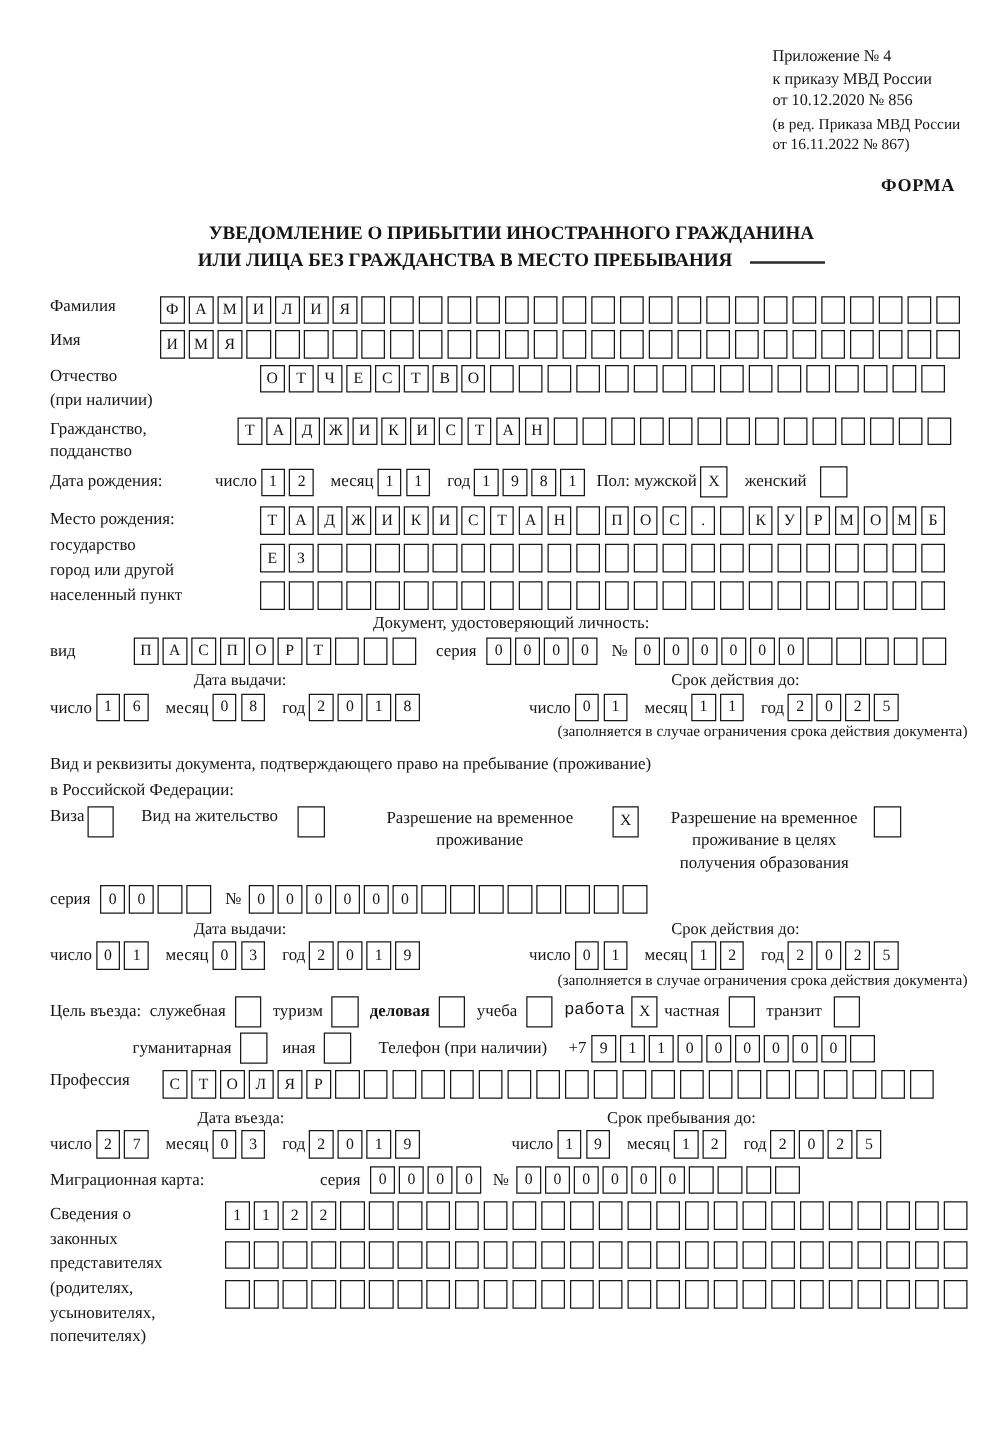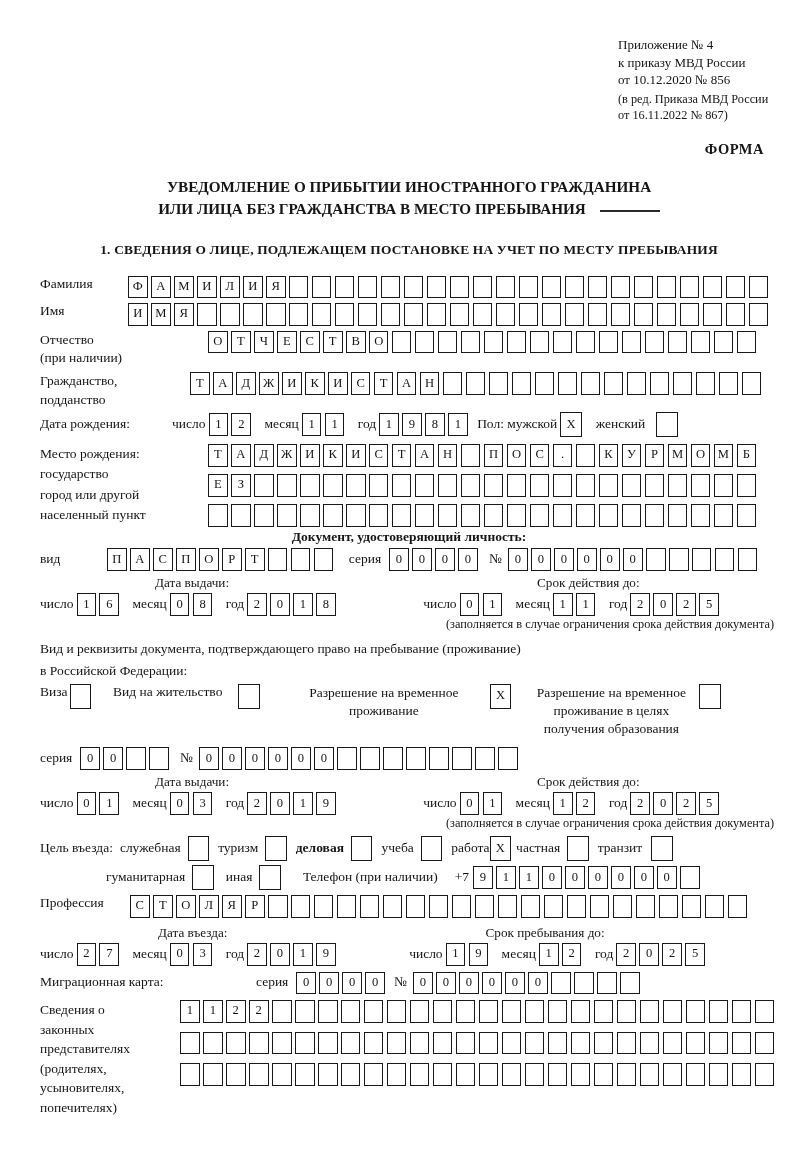--- a/index.html
+++ b/index.html
@@ -62,21 +62,20 @@
 
   <div class="forma">ФОРМА</div>
 
   <div class="title">
     <div>УВЕДОМЛЕНИЕ О ПРИБЫТИИ ИНОСТРАННОГО ГРАЖДАНИНА</div>
     <div>
       <span>ИЛИ ЛИЦА БЕЗ ГРАЖДАНСТВА В МЕСТО ПРЕБЫВАНИЯ</span><span class="title-underline"></span>
     </div>
   </div>
 
-  <div class="sec-heading">1. СВЕДЕНИЯ О ЛИЦЕ, ПОДЛЕЖАЩЕМ ПОСТАНОВКЕ НА УЧЕТ ПО МЕСТУ ПРЕБЫВАНИЯ</div>
 
   <div class="row" style="margin-top:17px;">
     <span class="lbl lw88">Фамилия</span>
     <span class="cells">
         <span class="box">Ф</span>
         <span class="box">А</span>
         <span class="box">М</span>
         <span class="box">И</span>
         <span class="box">Л</span>
         <span class="box">И</span>
@@ -317,21 +316,21 @@
           <span class="box"></span>
           <span class="box"></span>
           <span class="box"></span>
           <span class="box"></span>
           <span class="box"></span>
           <span class="box"></span>
         </span>
     </span>
   </div>
 
-  <div style="margin-top:2px;text-align:center;font-weight:bold;">Документ, удостоверяющий личность:</div>
+  <div style="margin-top:2px;text-align:center;font-weight:normal;">Документ, удостоверяющий личность:</div>
 
   <div class="row" style="margin-top:3px;align-items:center;">
     <span class="lbl lw67">вид</span>
     <span class="cells">
         <span class="box">П</span>
         <span class="box">А</span>
         <span class="box">С</span>
         <span class="box">П</span>
         <span class="box">О</span>
         <span class="box">Р</span>
@@ -528,21 +527,21 @@
         <span class="box"></span>
       </span>
     <span class="dlbl" style="margin-left:9px;margin-right:7px;font-weight:bold;">деловая</span>
     <span class="cells cells-chk">
         <span class="box"></span>
       </span>
     <span class="dlbl" style="margin-left:9px;margin-right:7px;">учеба</span>
     <span class="cells cells-chk">
         <span class="box"></span>
       </span>
-    <span class="dlbl" style="margin-left:9px;margin-right:0;">работа</span>
+    <span class="dlbl" style="margin-left:9px;margin-right:5px;font-family:Liberation Mono, monospace;">работа</span>
     <span class="cells cells-chk">
         <span class="box">X</span>
       </span>
     <span class="dlbl" style="margin-left:5px;margin-right:7px;">частная</span>
     <span class="cells cells-chk">
         <span class="box"></span>
       </span>
     <span class="dlbl" style="margin-left:9px;margin-right:9px;">транзит</span>
     <span class="cells cells-chk">
         <span class="box"></span>

